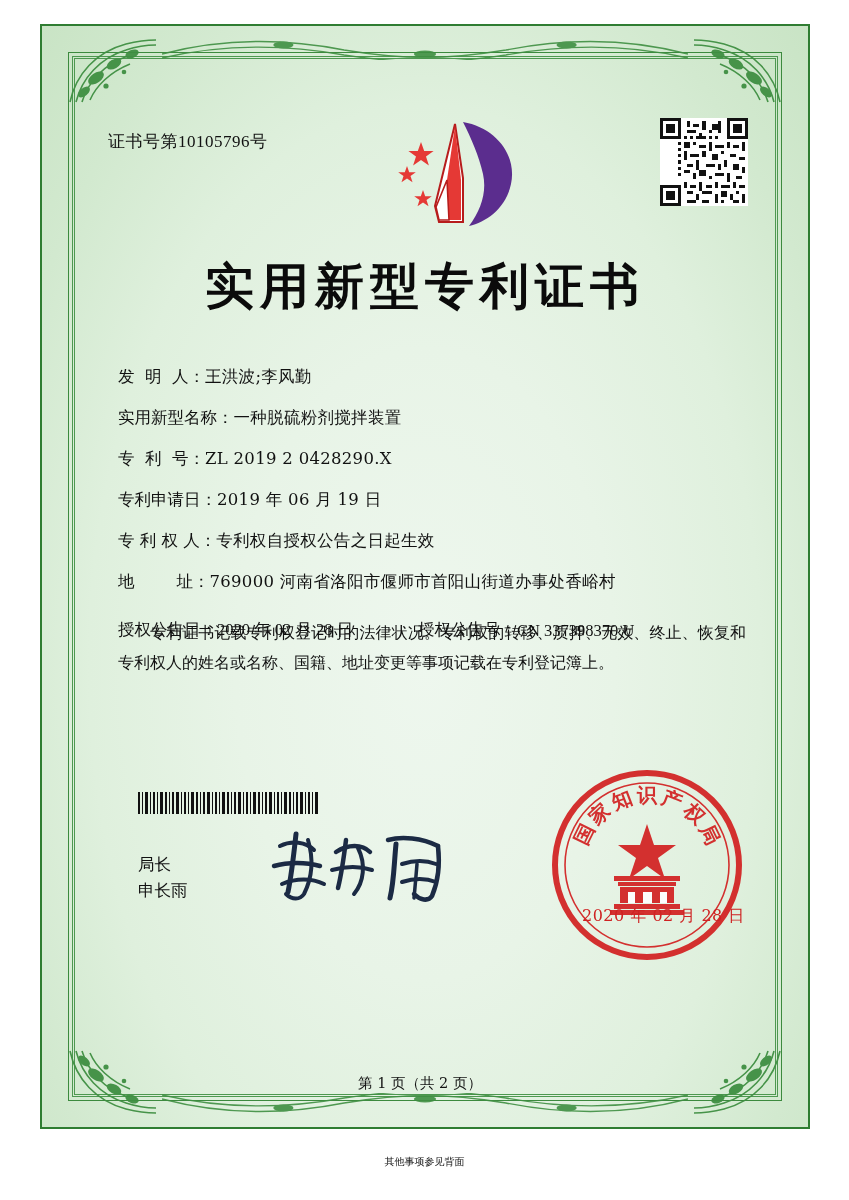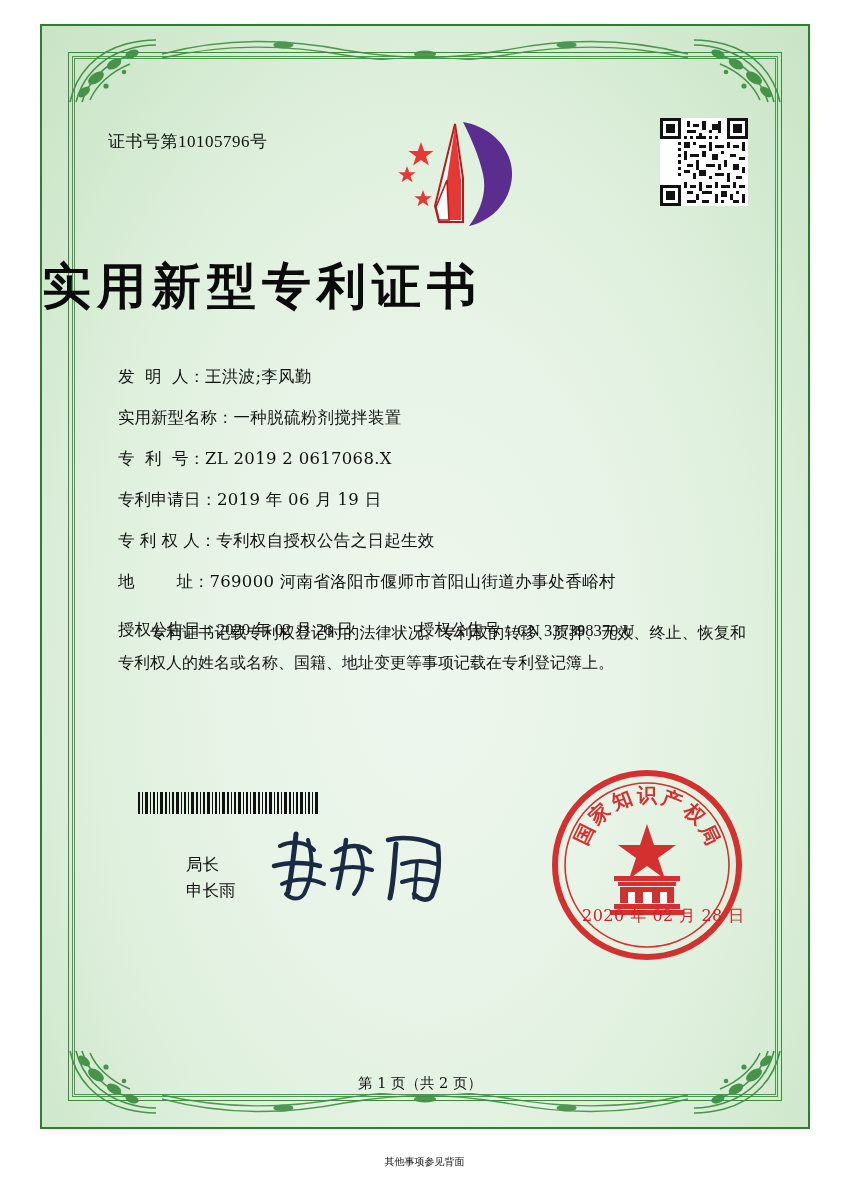--- a/index.html
+++ b/index.html
@@ -105,20 +105,21 @@
     width: 88px;
     height: 88px;
   }
   .qr svg { width: 100%; height: 100%; display: block; }
 
   .title {
     position: absolute;
     left: 0;
     right: 0;
     top: 228px;
+    text-align: center;
     font-size: 49px;
     font-weight: bold;
     letter-spacing: 6px;
     color: #0b0b0b;
     font-family: "DejaVu Serif", "Liberation Serif", serif;
   }
 
   
   .fields {
     position: absolute;
@@ -181,21 +182,20 @@
 
   
   .sign-labels {
     position: absolute;
     left: 96px;
     top: 826px;
     font-size: 16.5px;
     line-height: 26px;
     color: #111;
     font-family: "DejaVu Serif", "Liberation Serif", serif;
-    margin-left: 48px;
   }
   .signature {
     position: absolute;
     left: 220px;
     top: 800px;
     width: 210px;
     height: 80px;
     color: #14243c;
   }
   .signature svg { width: 100%; height: 100%; display: block; }
@@ -476,21 +476,21 @@
         <span class="value">王洪波;李风勤</span>
       </div>
 
       <div class="row">
         <span class="label">实用新型名称：</span>
         <span class="value">一种脱硫粉剂搅拌装置</span>
       </div>
 
       <div class="row">
         <span class="label">专  利  号：</span>
-        <span class="value">ZL 2019 2 0617068.X</span>
+        <span class="value">ZL 2019 2 0428290.X</span>
       </div>
 
       <div class="row">
         <span class="label">专利申请日：</span>
         <span class="value">2019 年 06 月 19 日</span>
       </div>
 
       <div class="row">
         <span class="label">专 利 权 人：</span>
         <span class="value">专利权自授权公告之日起生效</span>

